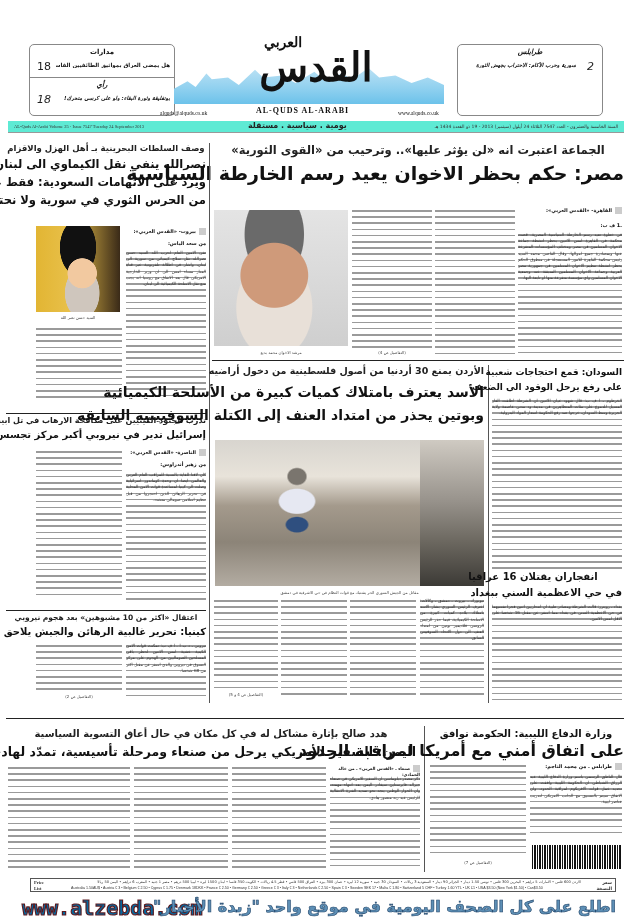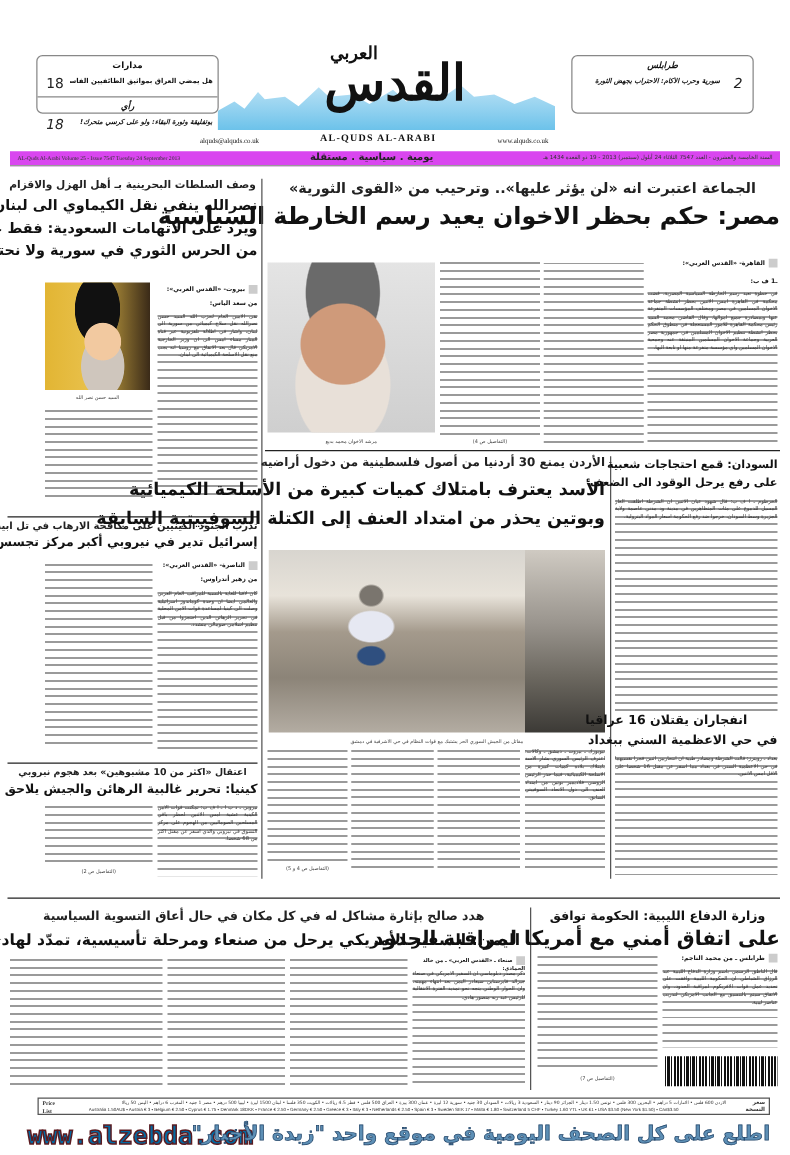--- a/index.html
+++ b/index.html
@@ -1,37 +1,37 @@
 <!DOCTYPE html>
 <html><head>
 <meta charset="utf-8">
 <style>
   * { box-sizing: border-box; margin: 0; padding: 0; }
   html, body { width: 632px; height: 924px; background: #fff; overflow: hidden; }
   body { font-family: "DejaVu Sans", sans-serif; color: #111; position: relative; }
 
   
-  .teaser-box { position: absolute; top: 44px; width: 146px; height: 47px; border: 1px solid #888; border-radius: 5px; background: #fff; }
+  .teaser-box { position: absolute; top: 44px; width: 146px; height: 72px; border: 1px solid #888; border-radius: 5px; background: #fff; }
   .teaser-row { height: 33px; border-bottom: 1px solid #888; position: relative; }
   .teaser-row:last-child { border-bottom: none; font-style: italic; }
   .teaser-sec { position: absolute; top: 3px; left: 0; right: 0; text-align: center; font-size: 7px; font-weight: bold; direction: rtl; }
   .teaser-num { position: absolute; top: 15px; font-size: 11px; color: #222; }
   .teaser-txt { position: absolute; top: 17px; font-size: 5.5px; font-weight: bold; direction: rtl; white-space: nowrap; overflow: hidden; }
 
   .logo-wrap { position: absolute; left: 156px; top: 30px; width: 320px; height: 86px; }
   .skyline { position: absolute; left: 18px; top: 36px; width: 270px; height: 38px;
     background: linear-gradient(180deg, #bfe3f5 0%, #8fd0ef 60%, #6cc2ea 100%);
     clip-path: polygon(0 60%,5% 40%,8% 55%,12% 20%,14% 35%,20% 30%,24% 50%,30% 10%,33% 30%,40% 25%,45% 45%,52% 15%,56% 40%,62% 20%,66% 35%,72% 5%,76% 30%,82% 25%,88% 45%,94% 30%,100% 50%,100% 100%,0 100%); }
   .logo-ar { position: absolute; left: 40px; top: 2px; width: 240px; text-align: center; font-family: "DejaVu Serif", serif; font-size: 40px; font-weight: bold; color: #111; direction: rtl; line-height: 70px; letter-spacing: -2px; }
   .logo-sub { position: absolute; left: 108px; top: 4px; font-size: 14px; font-family: "DejaVu Serif", serif; font-weight: bold; direction: rtl; }
   .logo-en { position: absolute; left: 100px; top: 76px; font-family: "Liberation Serif", serif; font-size: 8px; letter-spacing: 1px; font-weight: bold; }
   .logo-email { position: absolute; left: 4px; top: 80px; font-family: "Liberation Serif", serif; font-size: 5.5px; }
   .logo-web { position: absolute; left: 242px; top: 80px; font-family: "Liberation Serif", serif; font-size: 5.5px; }
 
-  .issue-bar { position: absolute; left: 8px; top: 121px; width: 616px; height: 12px; background: #d946ef; border-bottom: 1px solid #999; font-size: 4.5px; color: #333; }
+  .issue-bar { position: absolute; left: 8px; top: 121px; width: 616px; height: 12px; background: #5eead4; border-bottom: 1px solid #999; font-size: 4.5px; color: #333; }
   .issue-left { position: absolute; left: 6px; top: 3px; font-family: "Liberation Serif", serif; }
   .issue-mid { position: absolute; left: 240px; top: 0px; font-size: 8px; font-weight: bold; direction: rtl; color: #222; }
   .issue-right { position: absolute; right: 6px; top: 3px; direction: rtl; }
 
   
   .kicker { position: absolute; text-align: center; direction: rtl; font-weight: bold; color: #222; white-space: nowrap; }
   .headline { position: absolute; text-align: center; direction: rtl; font-weight: bold; color: #111; white-space: nowrap; font-family: "DejaVu Sans", sans-serif; }
   .dateline { position: absolute; direction: rtl; font-size: 5px; font-weight: bold; }
   .dateline::before { content: ""; display: inline-block; width: 7px; height: 7px; background: #ccc; margin-left: 3px; vertical-align: middle; }
   .byline { position: absolute; direction: rtl; font-size: 5px; font-weight: bold; }

